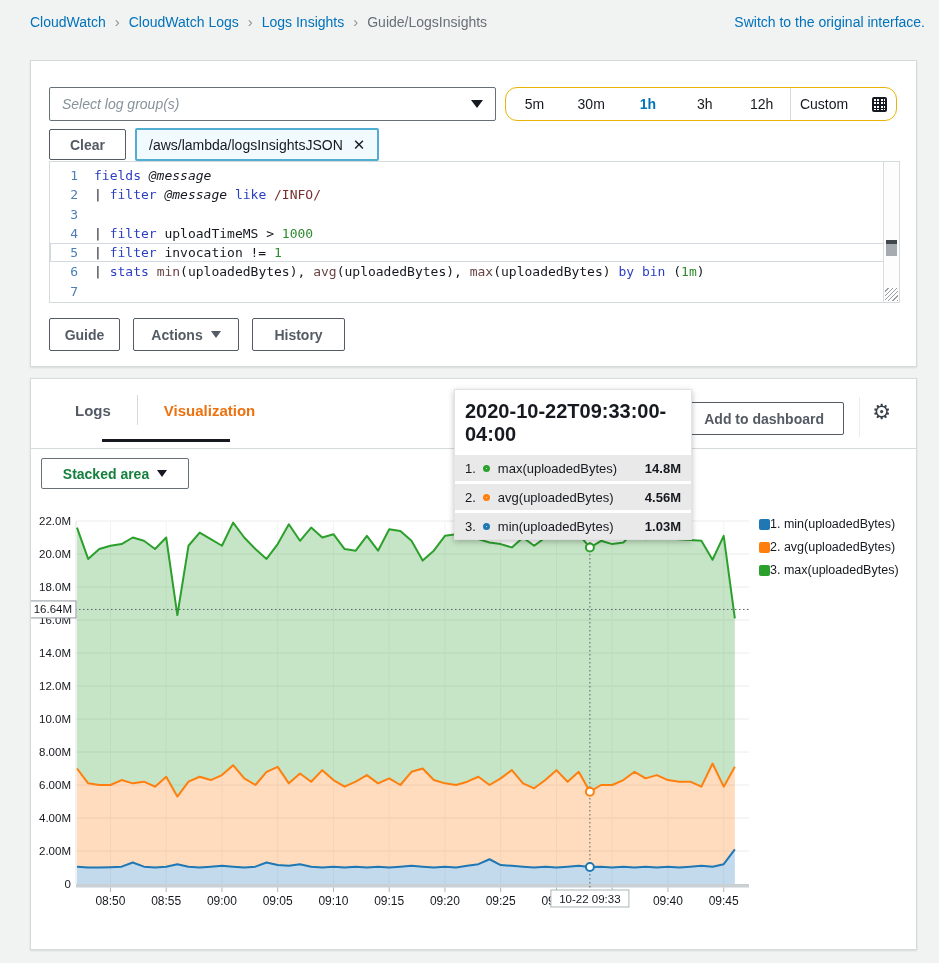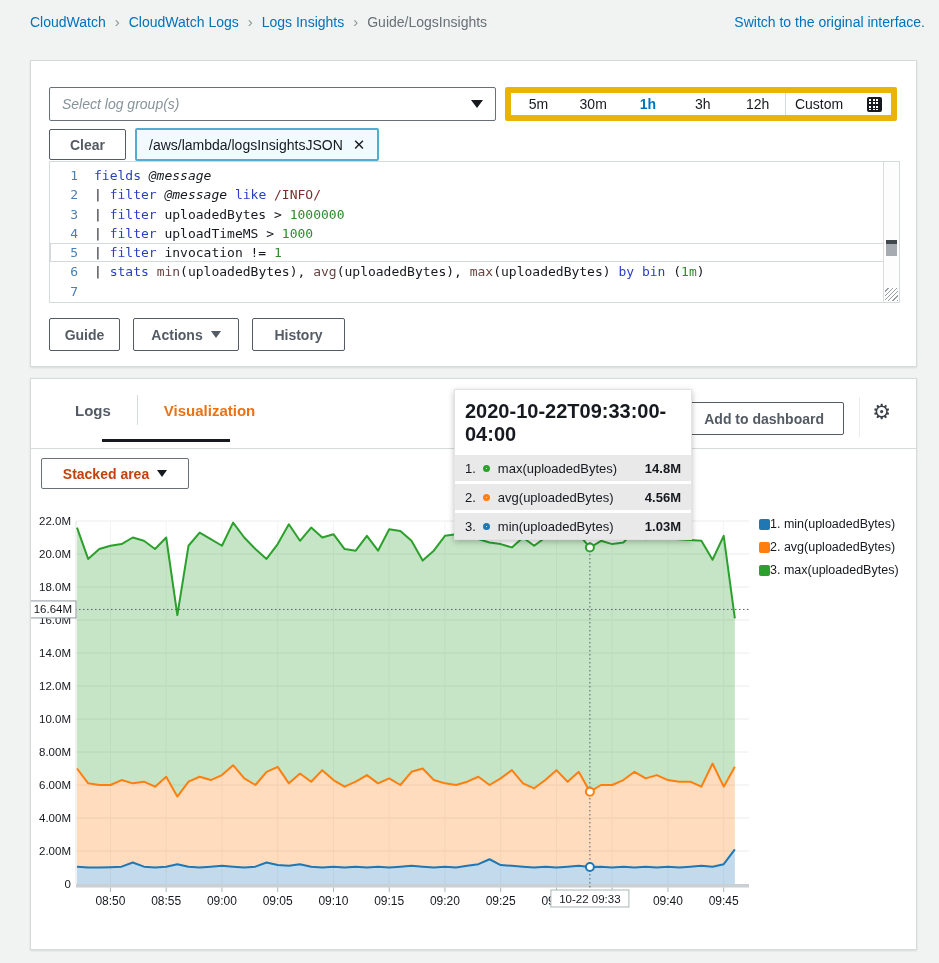--- a/index.html
+++ b/index.html
@@ -22,21 +22,21 @@
   
   .card { position:absolute; background:#fff; border:1px solid #d5dbdb; box-shadow:0 1px 2px rgba(0,0,0,0.10); }
   #card-query { left:30px; top:60px; width:887px; height:307px; }
   #card-viz   { left:30px; top:378px; width:887px; height:572px; }
 
   
   .select-box { position:absolute; left:18px; top:26px; width:447px; height:34px; border:1px solid #687078; border-radius:2px;
     display:flex; align-items:center; padding:0 12px; background:#fff; cursor:pointer; }
   .select-placeholder { font-style:italic; color:#87939a; font-size:14px; flex:1; }
   .caret-down { width:0; height:0; border-left:6px solid transparent; border-right:6px solid transparent; border-top:8px solid #16191f; }
-  .time-control { position:absolute; left:474px; top:26px; width:392px; height:34px; border:6px solid #eab308; border-radius:2px;
+  .time-control { position:absolute; left:474px; top:26px; width:392px; height:34px; border:1px solid #eab308; border-radius:12px;
     display:flex; align-items:stretch; background:#fff; font-size:14px; }
   .time-opt { flex:1; display:flex; align-items:center; justify-content:center; cursor:pointer; color:#16191f; }
   .time-opt.sel { color:#0073bb; font-weight:bold; }
   .time-custom { width:106px; border-left:1px solid #d5dbdb; display:flex; align-items:center; justify-content:center; gap:24px; cursor:pointer; }
   .cal-icon { width:15px; height:15px; border:2px solid #16191f; border-radius:2px;
     background:
       repeating-linear-gradient(to right, transparent 0 2px, #16191f 2px 3.5px),
       repeating-linear-gradient(to bottom, transparent 0 2px, #16191f 2px 3.5px);
   }
   .btn { display:inline-flex; align-items:center; justify-content:center; gap:8px; background:#fff; border:1px solid #545b64;
@@ -74,21 +74,21 @@
   
   .viz-header { position:relative; height:70px; border-bottom:1px solid #d5dbdb; }
   .tabs { display:flex; align-items:center; height:62px; padding-left:18px; font-size:15px; font-weight:bold; }
   .tab { padding:0 26px; height:62px; display:flex; align-items:center; cursor:pointer; color:#545b64; }
   .tab-divider { width:1px; height:30px; background:#d5dbdb; }
   .tab.active { color:#ec7211; }
   .tab-underline { position:absolute; left:71px; top:60px; width:128px; height:3px; background:#16191f; }
   .dash-btn { position:absolute; right:72px; top:23px; height:33px; padding:0 19px; }
   .header-divider { position:absolute; right:56px; top:18px; width:1px; height:40px; background:#eaeded; }
   .gear { position:absolute; right:25px; top:22px; font-size:21px; color:#3a4149; cursor:pointer; line-height:1; }
-  .chart-type-btn { position:absolute; left:10px; top:79px; width:148px; height:31px; border-color:#687078; color:#c2410c; }
+  .chart-type-btn { position:absolute; left:10px; top:79px; width:148px; height:31px; border-color:#687078; color:#15803d; }
   .caret-sm2 { width:0; height:0; border-left:5px solid transparent; border-right:5px solid transparent; border-top:7px solid #16191f; }
 
   
   .tooltip { position:absolute; left:423px; top:10px; width:238px; background:#fff; border:1px solid #e3e3e3;
     box-shadow:0 2px 6px rgba(0,0,0,0.25); z-index:6; }
   .tt-head { font-weight:bold; font-size:20px; padding:10px 10px 9px 10px; }
   .tt-row { background:#e9e9e9; display:flex; align-items:center; padding:4px 10px; margin-bottom:3px; font-size:13px; height:26px; }
   .tt-row:last-child { margin-bottom:0; }
   .tt-ring { width:7px; height:7px; border-radius:50%; border:3px solid; background:#fff; margin:0 8px 0 7px; flex:none; }
   .tt-val { margin-left:auto; font-weight:bold; }
@@ -136,21 +136,21 @@
   </div>
   <button class="btn clear-btn">Clear</button>
   <span class="lg-tag">
     <span>/aws/lambda/logsInsightsJSON</span>
     <span class="tag-x">✕</span>
   </span>
   <div class="editor">
     <div class="ed-lines" id="ed-lines">
         <div class="ed-line"><span class="ed-num">1</span><span><span class="tk-kw">fields </span><span class="tk-var">@message</span></span></div>
         <div class="ed-line"><span class="ed-num">2</span><span><span class="tk-t">| </span><span class="tk-kw">filter </span><span class="tk-var">@message</span><span class="tk-t"> </span><span class="tk-kw">like </span><span class="tk-rx">/INFO/</span></span></div>
-        <div class="ed-line"><span class="ed-num">3</span><span><span class="tk-t">| </span><span class="tk-kw">filter </span><span class="tk-t">uploadedBytes </span><span class="tk-op">&gt; </span><span class="tk-num">1000000</span></span></div>
+        <div class="ed-line"><span class="ed-num">3</span></div>
         <div class="ed-line"><span class="ed-num">4</span><span><span class="tk-t">| </span><span class="tk-kw">filter </span><span class="tk-t">uploadTimeMS </span><span class="tk-op">&gt; </span><span class="tk-num">1000</span></span></div>
         <div class="ed-line current"><span class="ed-num">5</span><span><span class="tk-t">| </span><span class="tk-kw">filter </span><span class="tk-t">invocation </span><span class="tk-op">!= </span><span class="tk-num">1</span></span></div>
         <div class="ed-line"><span class="ed-num">6</span><span><span class="tk-t">| </span><span class="tk-kw">stats </span><span class="tk-fn">min</span><span class="tk-t">(</span><span class="tk-t">uploadedBytes</span><span class="tk-t">), </span><span class="tk-fn">avg</span><span class="tk-t">(</span><span class="tk-t">uploadedBytes</span><span class="tk-t">), </span><span class="tk-fn">max</span><span class="tk-t">(</span><span class="tk-t">uploadedBytes</span><span class="tk-t">) </span><span class="tk-kw">by </span><span class="tk-kw">bin </span><span class="tk-t">(</span><span class="tk-num">1m</span><span class="tk-t">)</span></span></div>
         <div class="ed-line"><span class="ed-num">7</span><span></span></div>
       </div>
     <div class="ed-scrollbar">
       <div class="ed-thumb"></div>
     </div>
     <div class="ed-resize"></div>
   </div>

